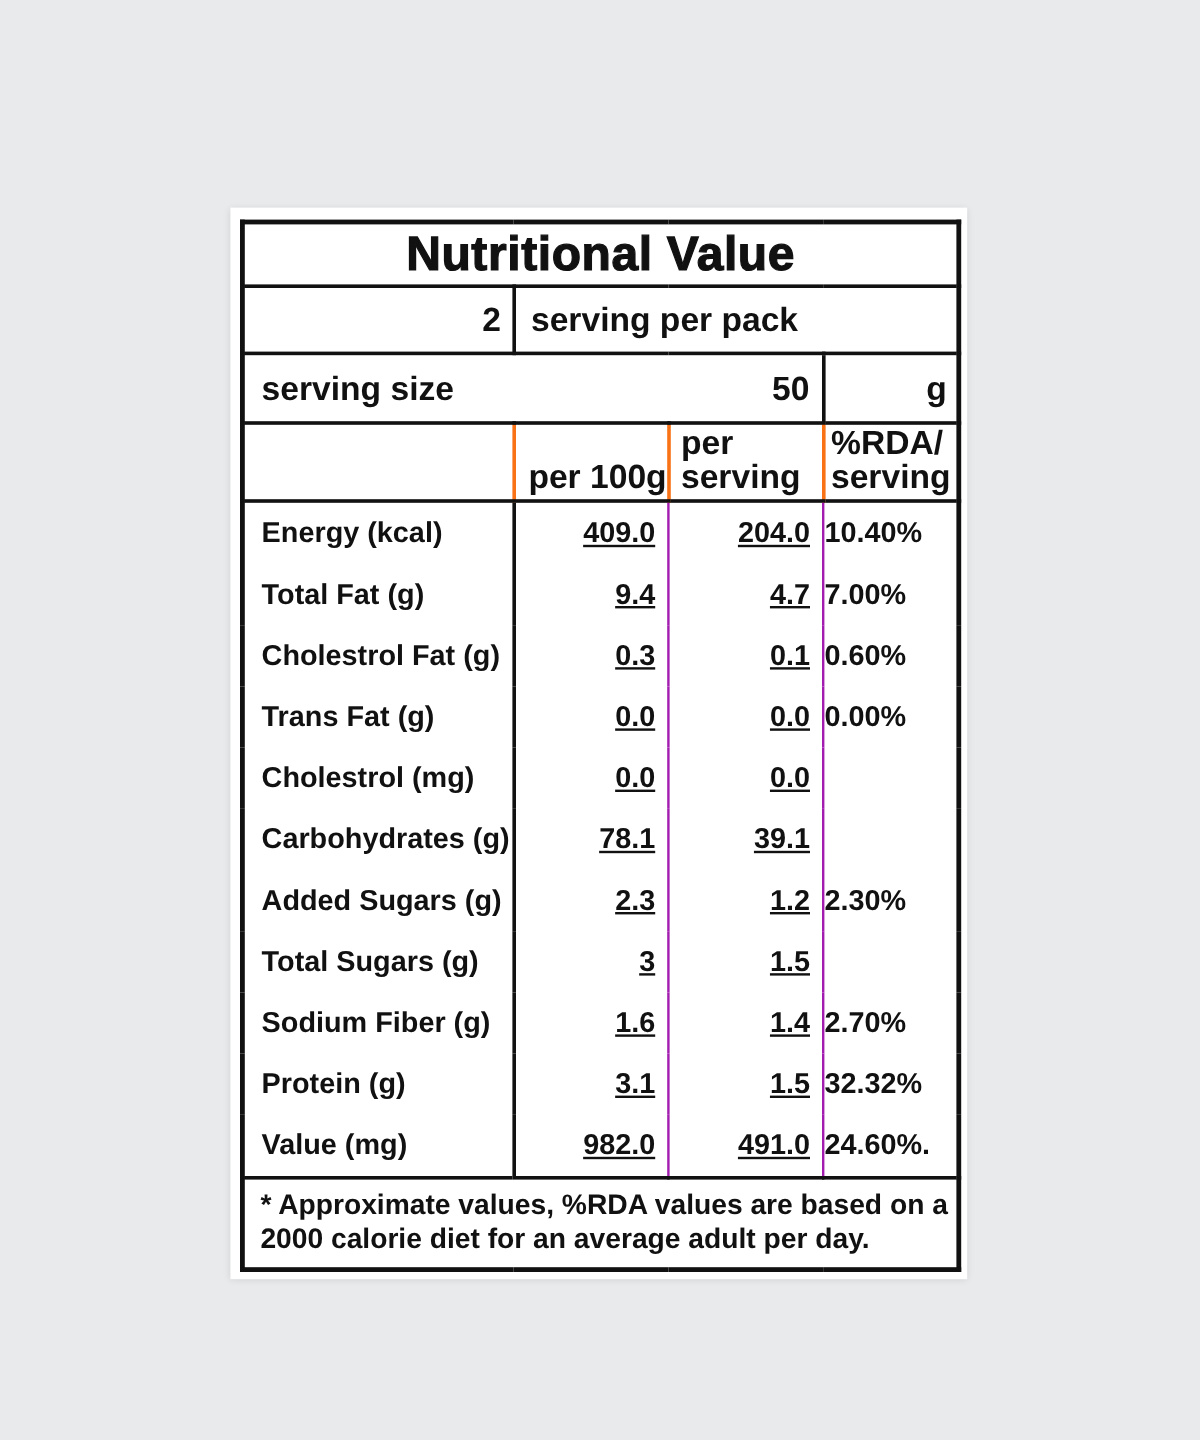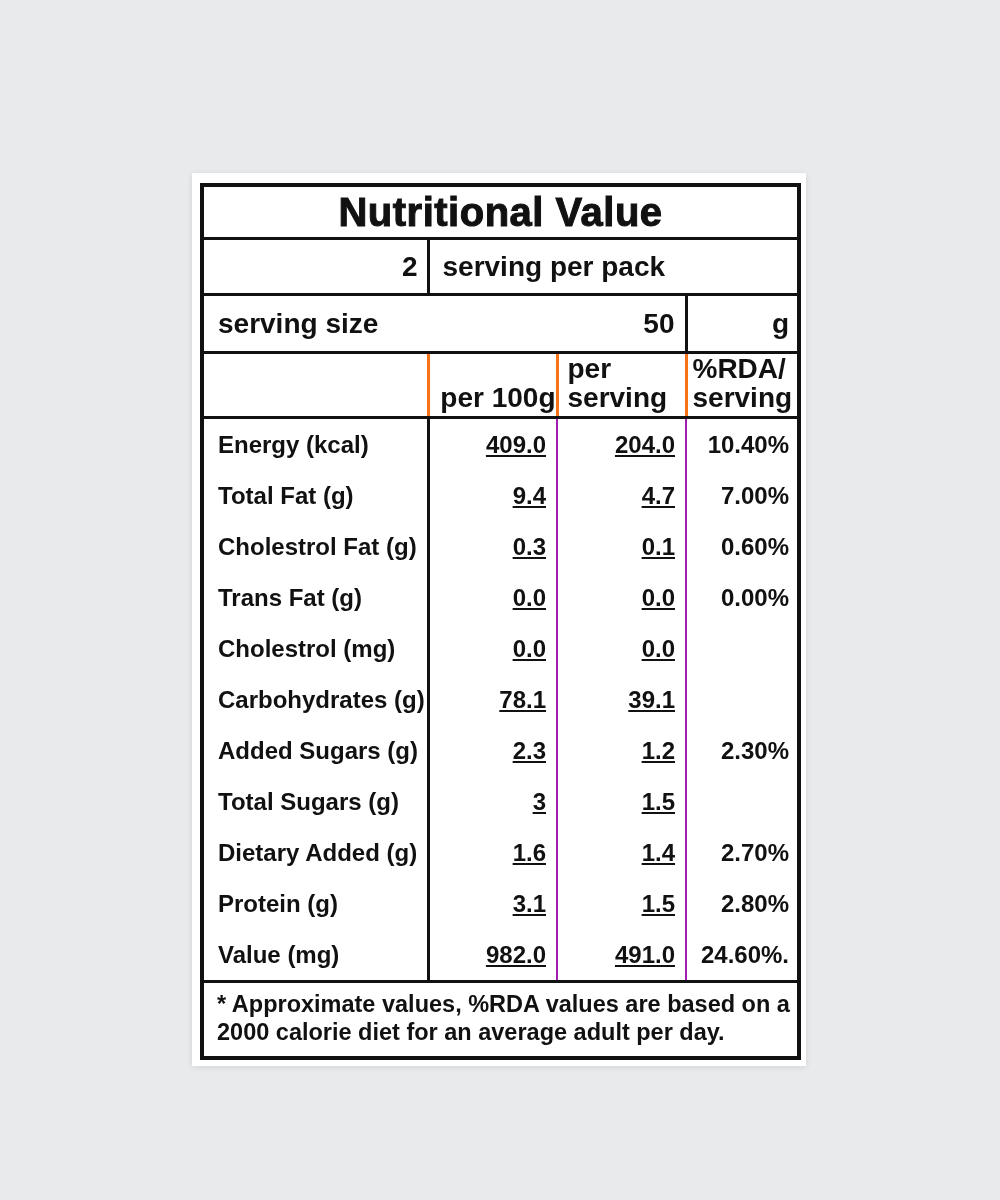--- a/index.html
+++ b/index.html
@@ -96,21 +96,21 @@
     padding-left: 14px;
     border-right: 3px solid #111111;
   }
   tr.data-row td.d-100g, tr.data-row td.d-serv {
     text-align: right;
     padding-right: 10px;
     border-right: 2px solid #a21caf;
     text-decoration: underline;
   }
   tr.data-row td.d-rda {
-    text-align: right;
+    text-align: left;
     padding-right: 8px;
   }
   
   tr.foot-row td {
     border-top: 3px solid #111111;
     font-size: 23.5px;
     line-height: 1.18;
     padding: 8px 10px 9px 13px;
     vertical-align: middle;
   }
@@ -203,30 +203,30 @@
       <td class="d-serv">1.2</td>
       <td class="d-rda">2.30%</td>
     </tr>
     <tr class="data-row">
       <td class="d-label">Total Sugars (g)</td>
       <td class="d-100g">3</td>
       <td class="d-serv">1.5</td>
       <td class="d-rda"></td>
     </tr>
     <tr class="data-row">
-      <td class="d-label">Dietary Added (g)</td>
+      <td class="d-label">Sodium Fiber (g)</td>
       <td class="d-100g">1.6</td>
       <td class="d-serv">1.4</td>
       <td class="d-rda">2.70%</td>
     </tr>
     <tr class="data-row">
       <td class="d-label">Protein (g)</td>
       <td class="d-100g">3.1</td>
       <td class="d-serv">1.5</td>
-      <td class="d-rda">2.80%</td>
+      <td class="d-rda">32.32%</td>
     </tr>
     <tr class="data-row">
       <td class="d-label">Value (mg)</td>
       <td class="d-100g">982.0</td>
       <td class="d-serv">491.0</td>
       <td class="d-rda">24.60%.</td>
     </tr>
 
     <tr class="foot-row">
       <td colspan="4">

